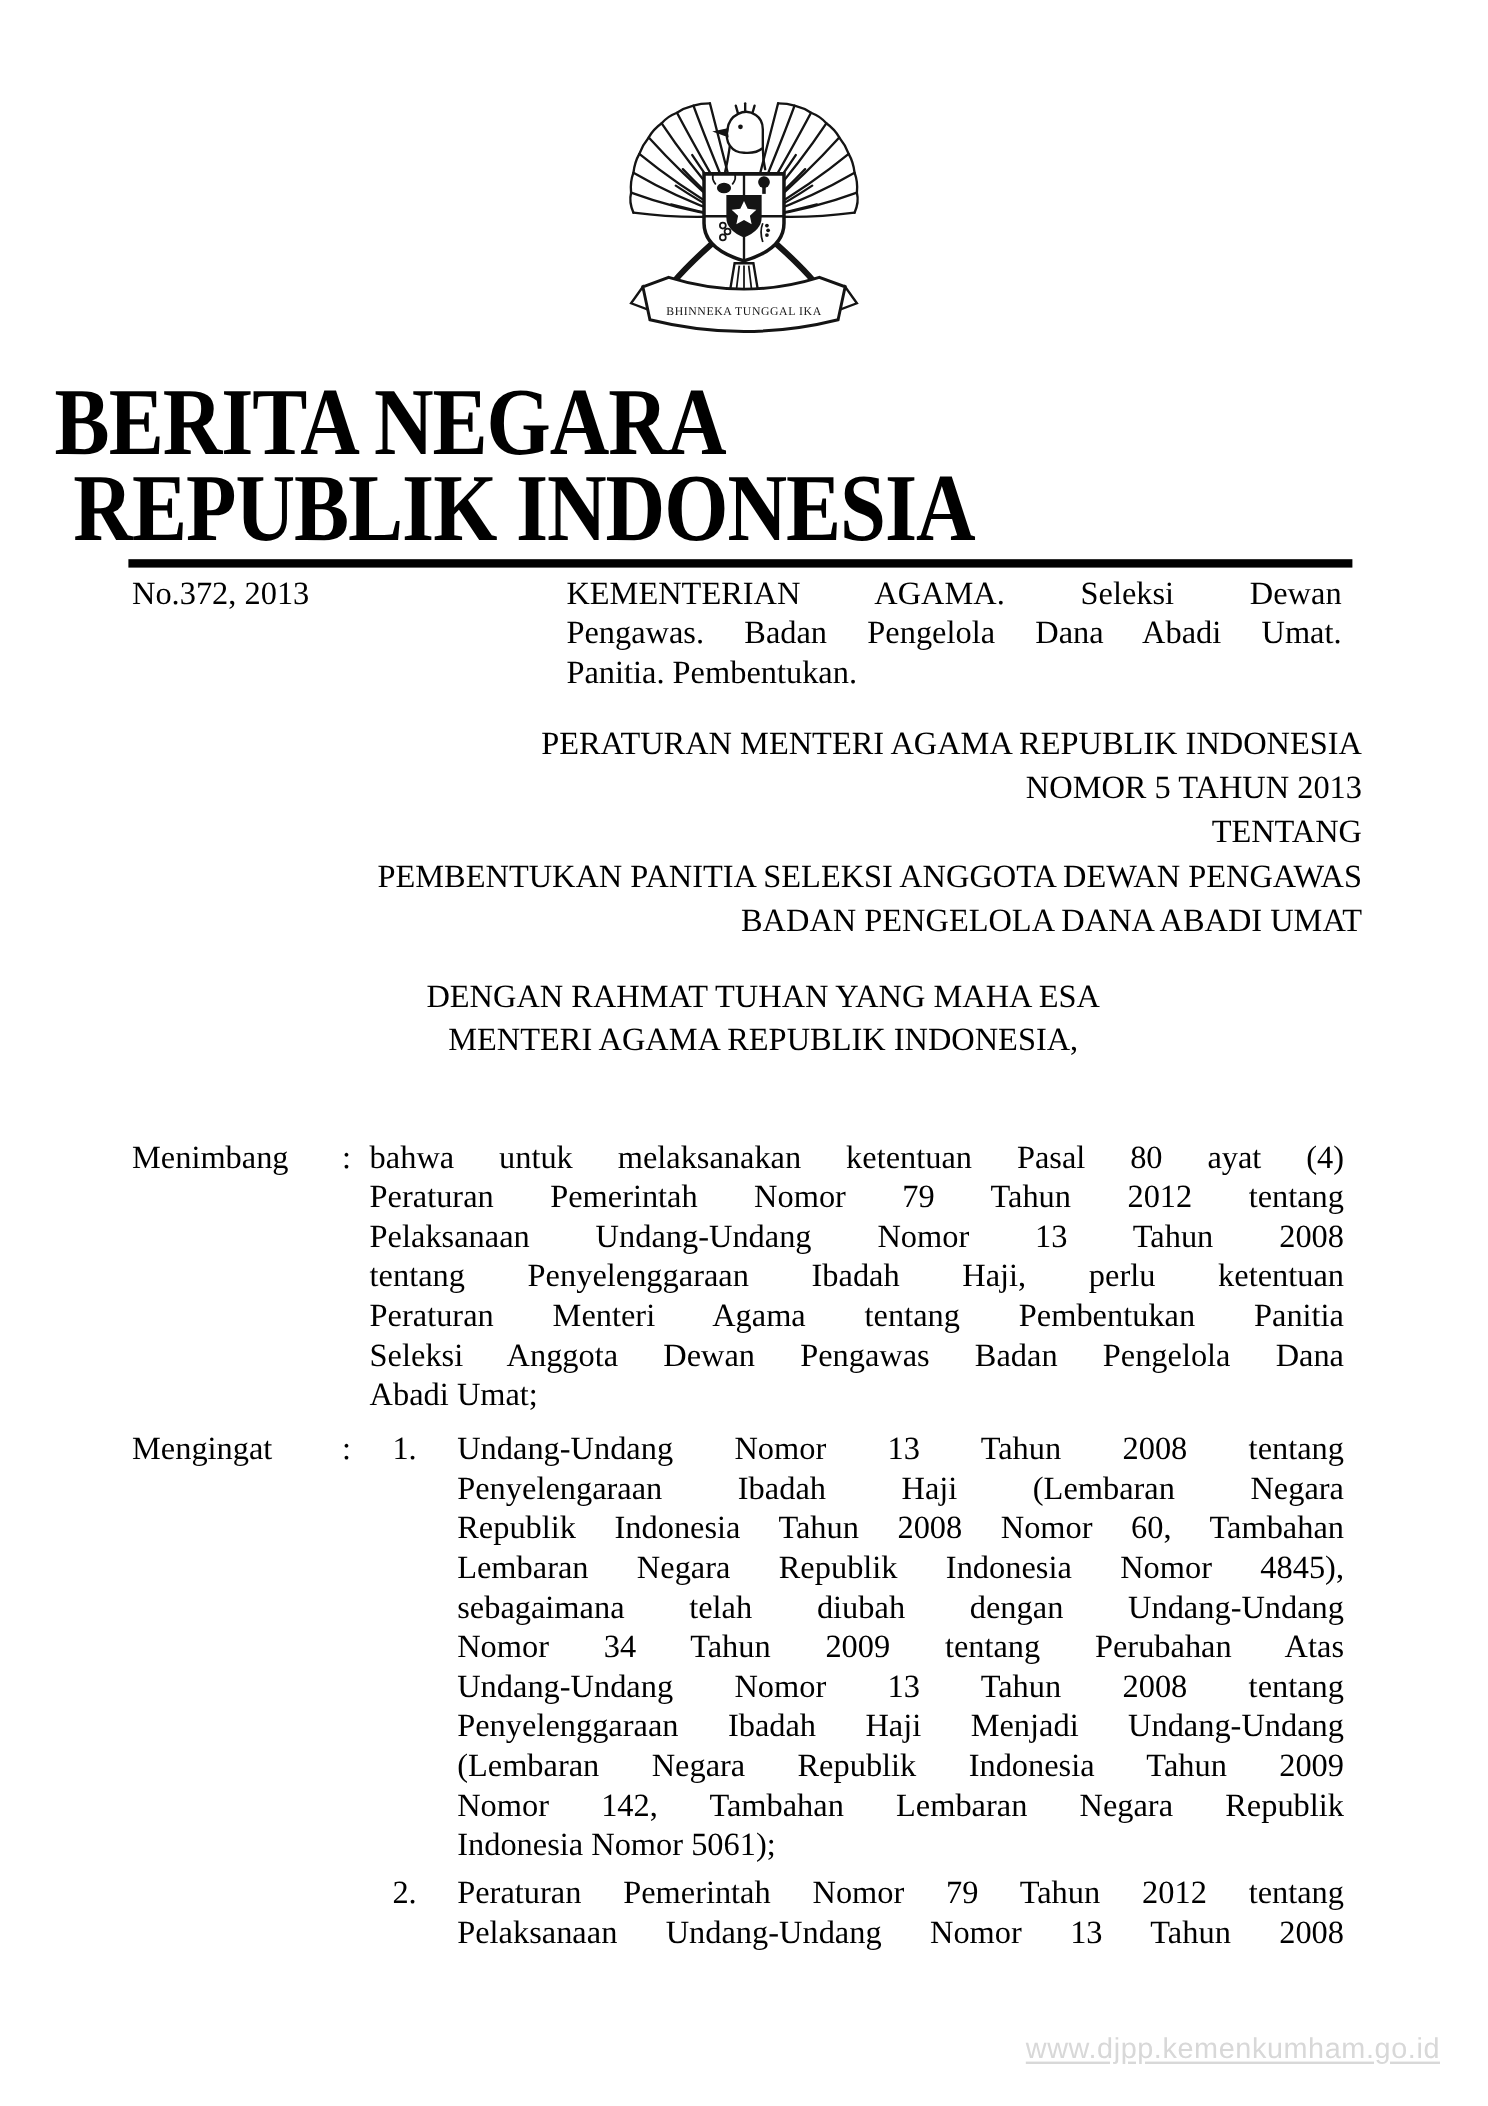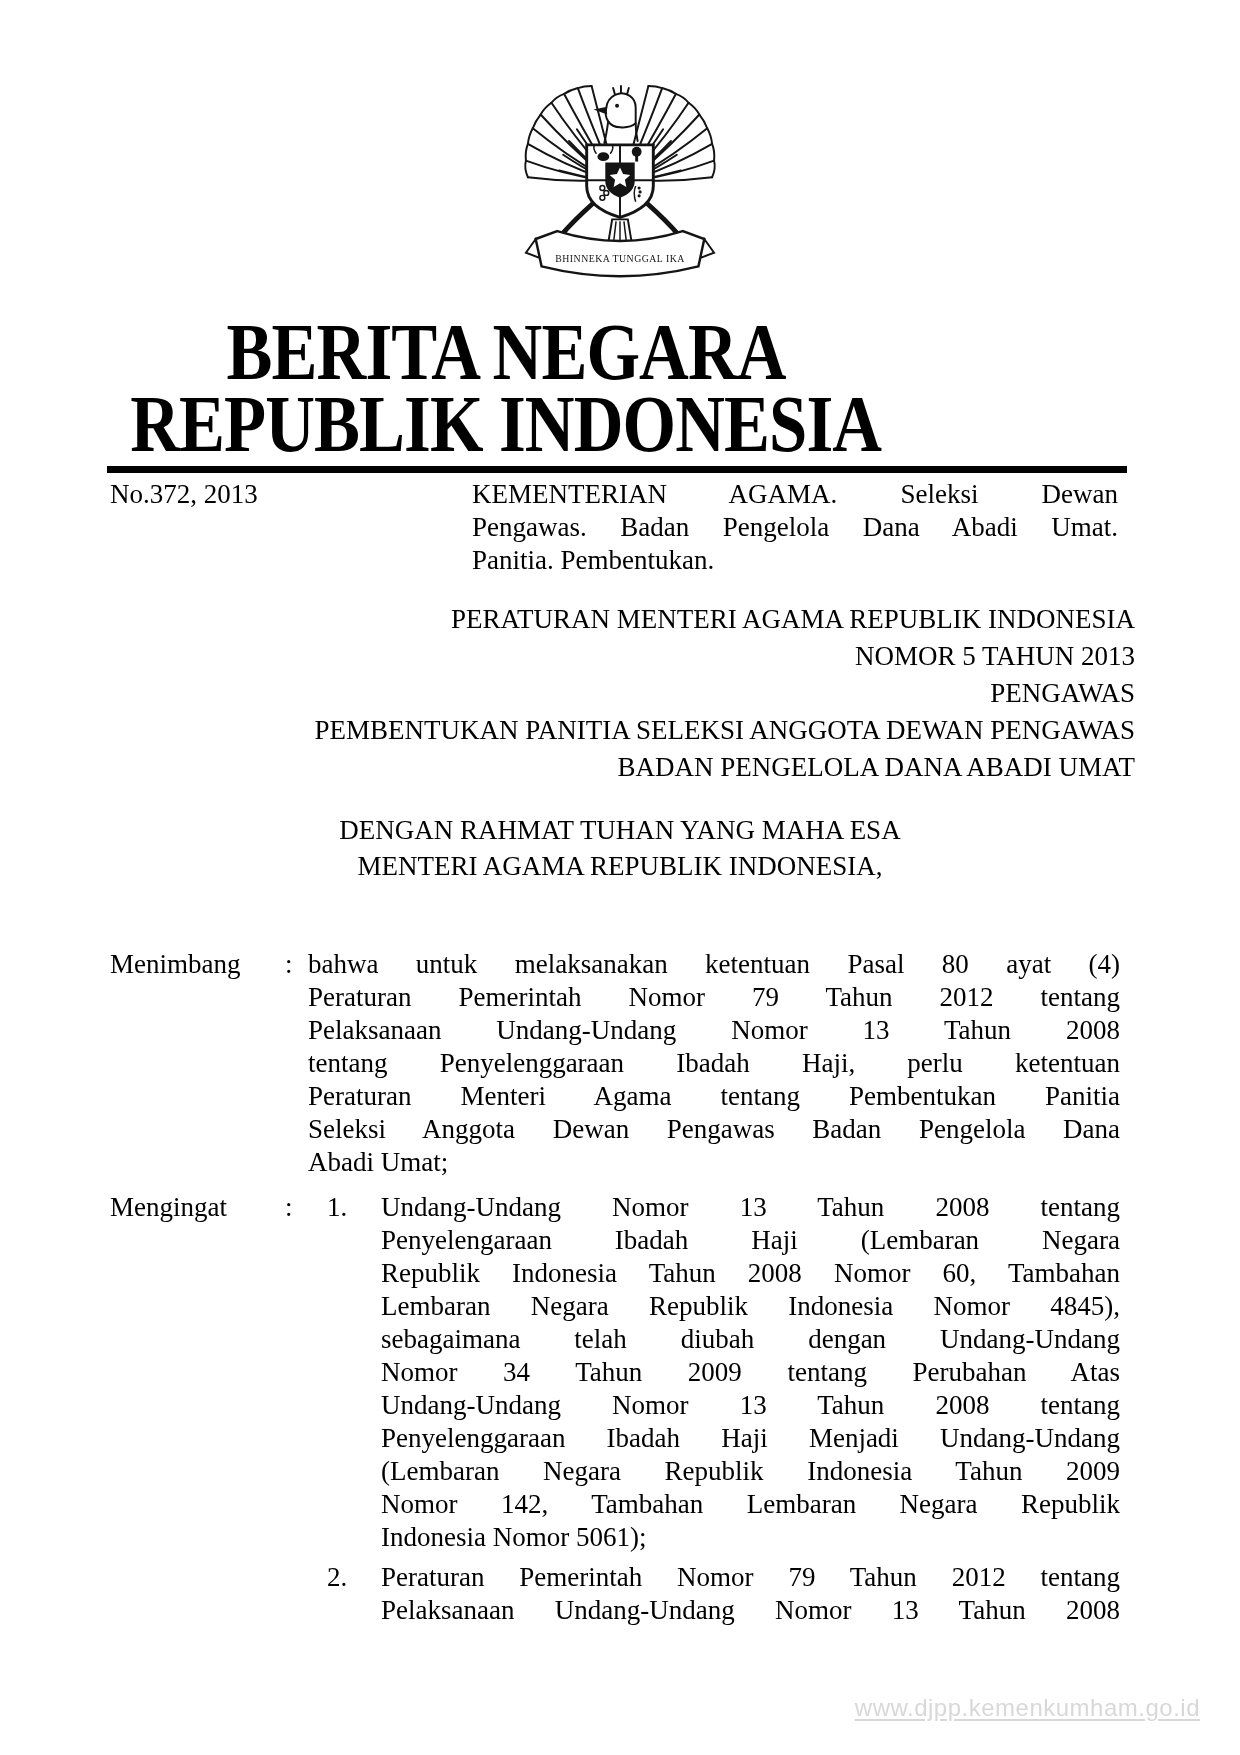--- a/index.html
+++ b/index.html
@@ -11,41 +11,41 @@
     color:#000;
     font-family:"Liberation Serif","DejaVu Serif",serif;
     font-size:27px;line-height:33px;
     overflow:hidden;
   }
   .emblem{position:absolute;left:522px;top:84px;width:196px;height:210px;}
   .emblem svg{display:block;width:100%;height:100%;}
 
   .title{
     position:absolute;left:0;top:316px;width:1012px;
-    text-align:center;font-weight:bold;
+    font-weight:bold;
     font-size:80px;line-height:72px;
   }
   .title .tline span{
     display:inline-block;
     transform:scaleX(0.86);
     transform-origin:50% 50%;
     letter-spacing:-1px;
     white-space:nowrap;
   }
   .rule{position:absolute;left:107px;top:466px;width:1020px;height:7px;background:#000;}
 
   .issue{position:absolute;left:110px;top:478px;}
   .subject{position:absolute;left:472px;top:478px;width:646px;line-height:33px;}
 
   .jline{text-align:justify;text-align-last:justify;}
 
   .heading{position:absolute;left:105px;top:601px;width:1030px;text-align:right;}
   .heading div{line-height:37px;}
 
-  .invocation{position:absolute;left:105px;top:812px;width:1030px;text-align:center;font-family:Liberation Serif, serif;}
+  .invocation{position:absolute;left:121px;top:812px;width:1030px;text-align:center;font-family:Liberation Serif, serif;}
   .invocation div{line-height:36px;}
 
   .clause{
     position:absolute;left:110px;width:1010px;
     display:grid;grid-template-columns:175px 23px 1fr;
   }
   .clause .lbl{white-space:nowrap;}
   .menimbang{top:948px;}
   .mengingat{top:1191px;}
   .item{display:grid;grid-template-columns:73px 1fr;}
@@ -162,21 +162,21 @@
   <div class="issue">No.372, 2013</div>
   <div class="subject">
     <div class="jline">KEMENTERIAN AGAMA. Seleksi Dewan</div>
     <div class="jline">Pengawas. Badan Pengelola Dana Abadi Umat.</div>
     <div>Panitia. Pembentukan.</div>
   </div>
 
   <div class="heading">
     <div>PERATURAN MENTERI AGAMA REPUBLIK INDONESIA</div>
     <div>NOMOR 5 TAHUN 2013</div>
-    <div>PENGAWAS</div>
+    <div>TENTANG</div>
     <div>PEMBENTUKAN PANITIA SELEKSI ANGGOTA DEWAN PENGAWAS</div>
     <div>BADAN PENGELOLA DANA ABADI UMAT</div>
   </div>
 
   <div class="invocation">
     <div>DENGAN RAHMAT TUHAN YANG MAHA ESA</div>
     <div>MENTERI AGAMA REPUBLIK INDONESIA,</div>
   </div>
 
   <div class="clause menimbang">

